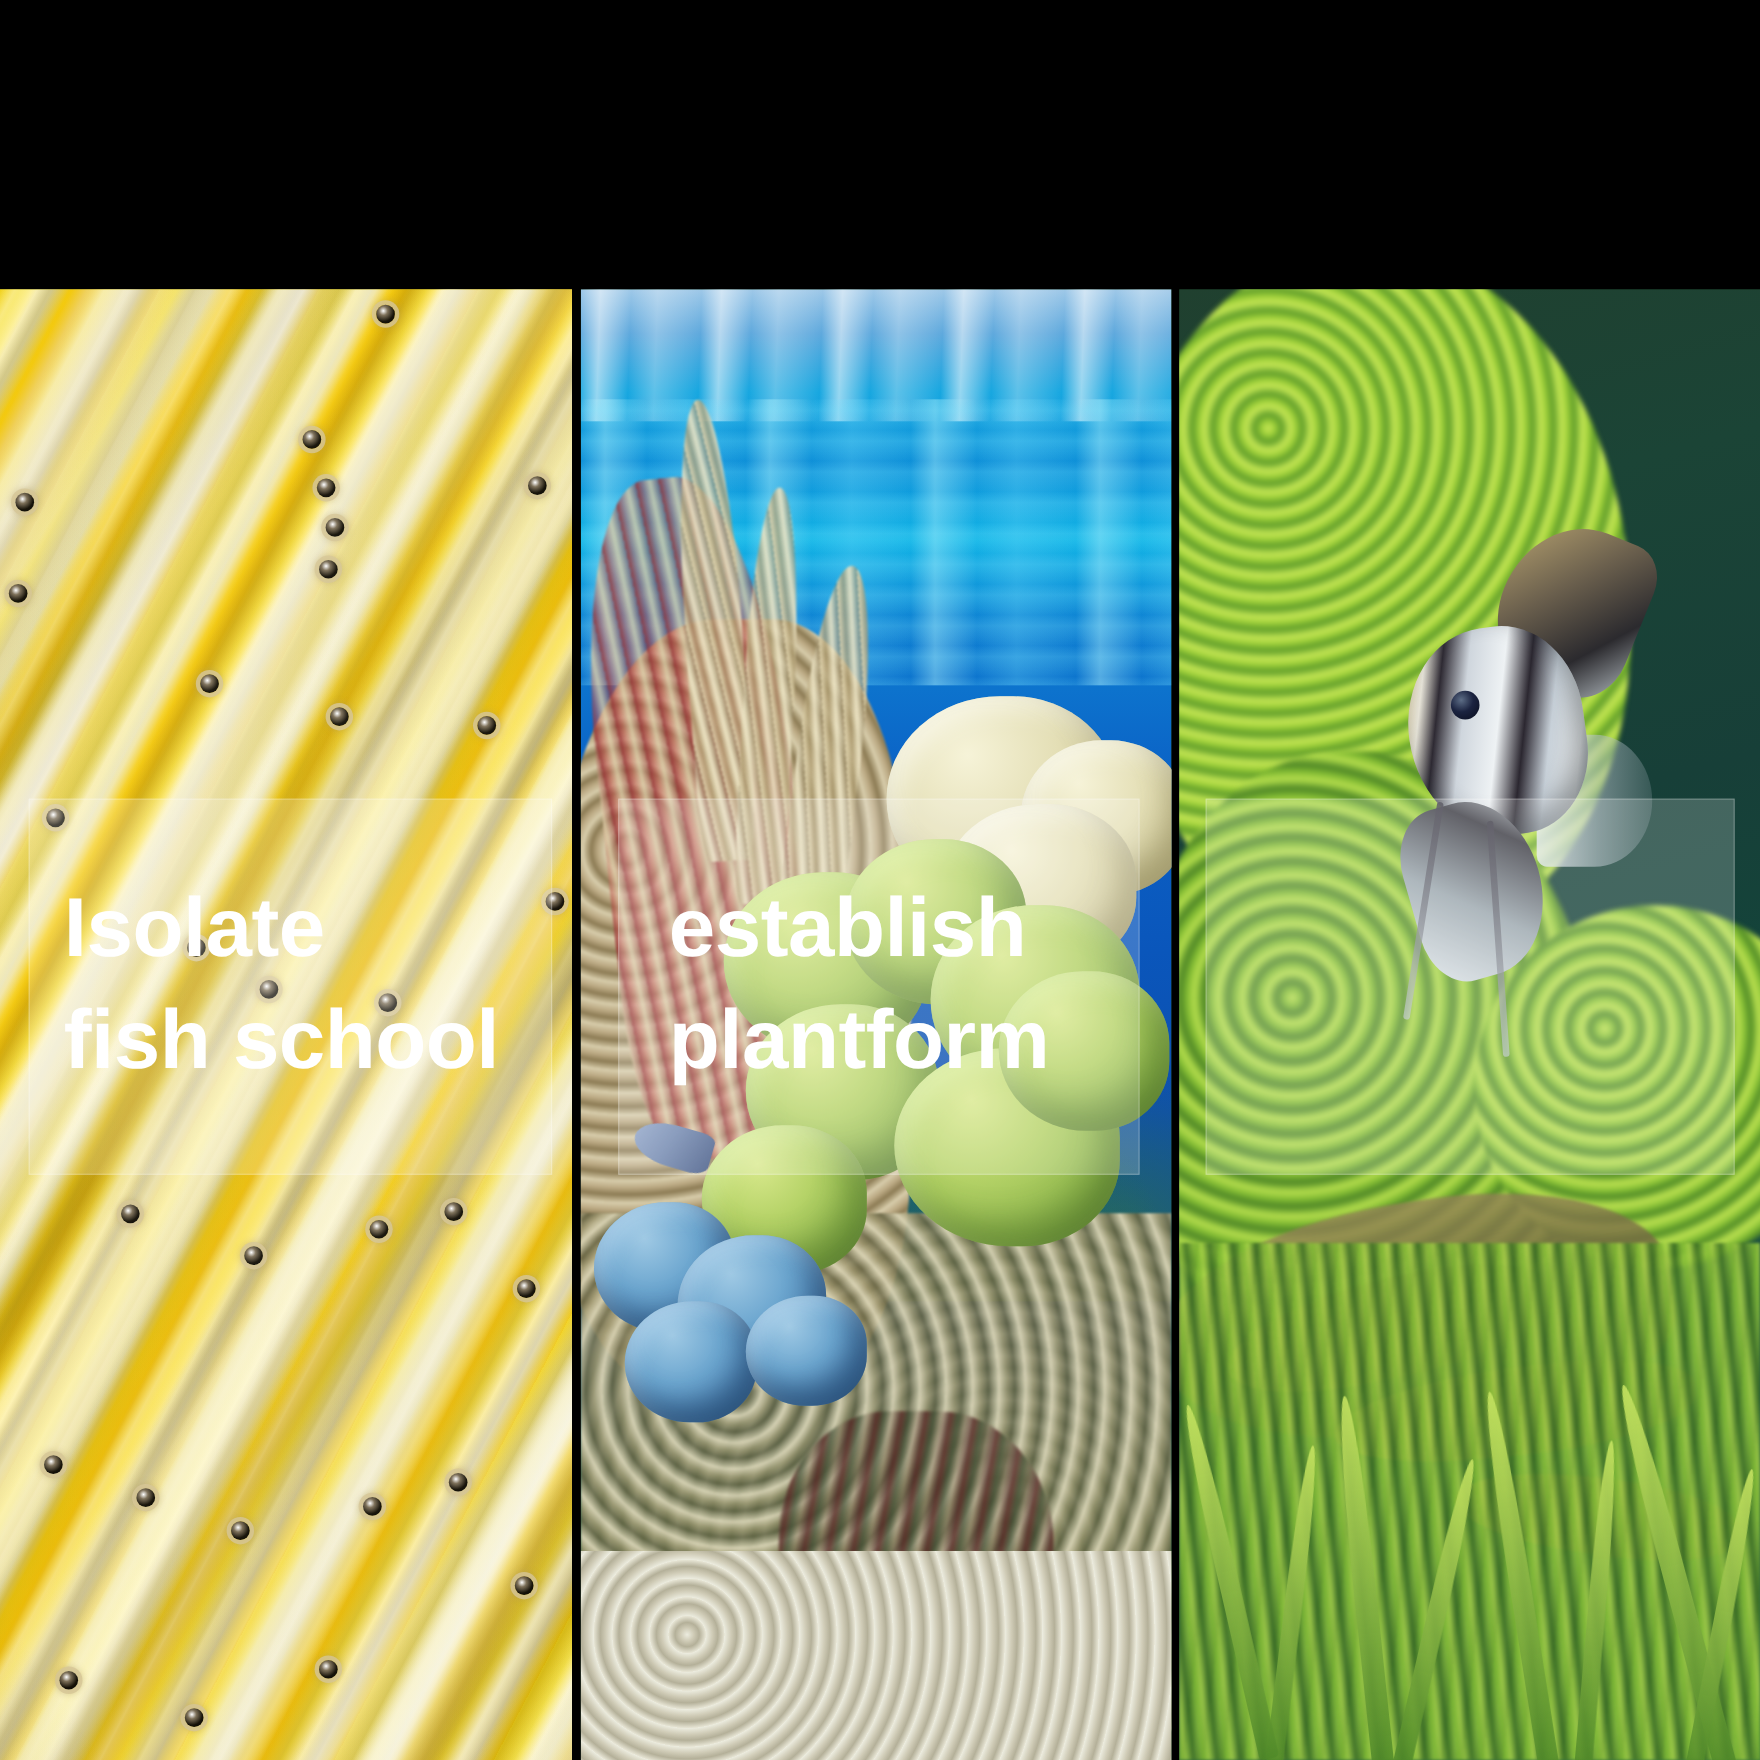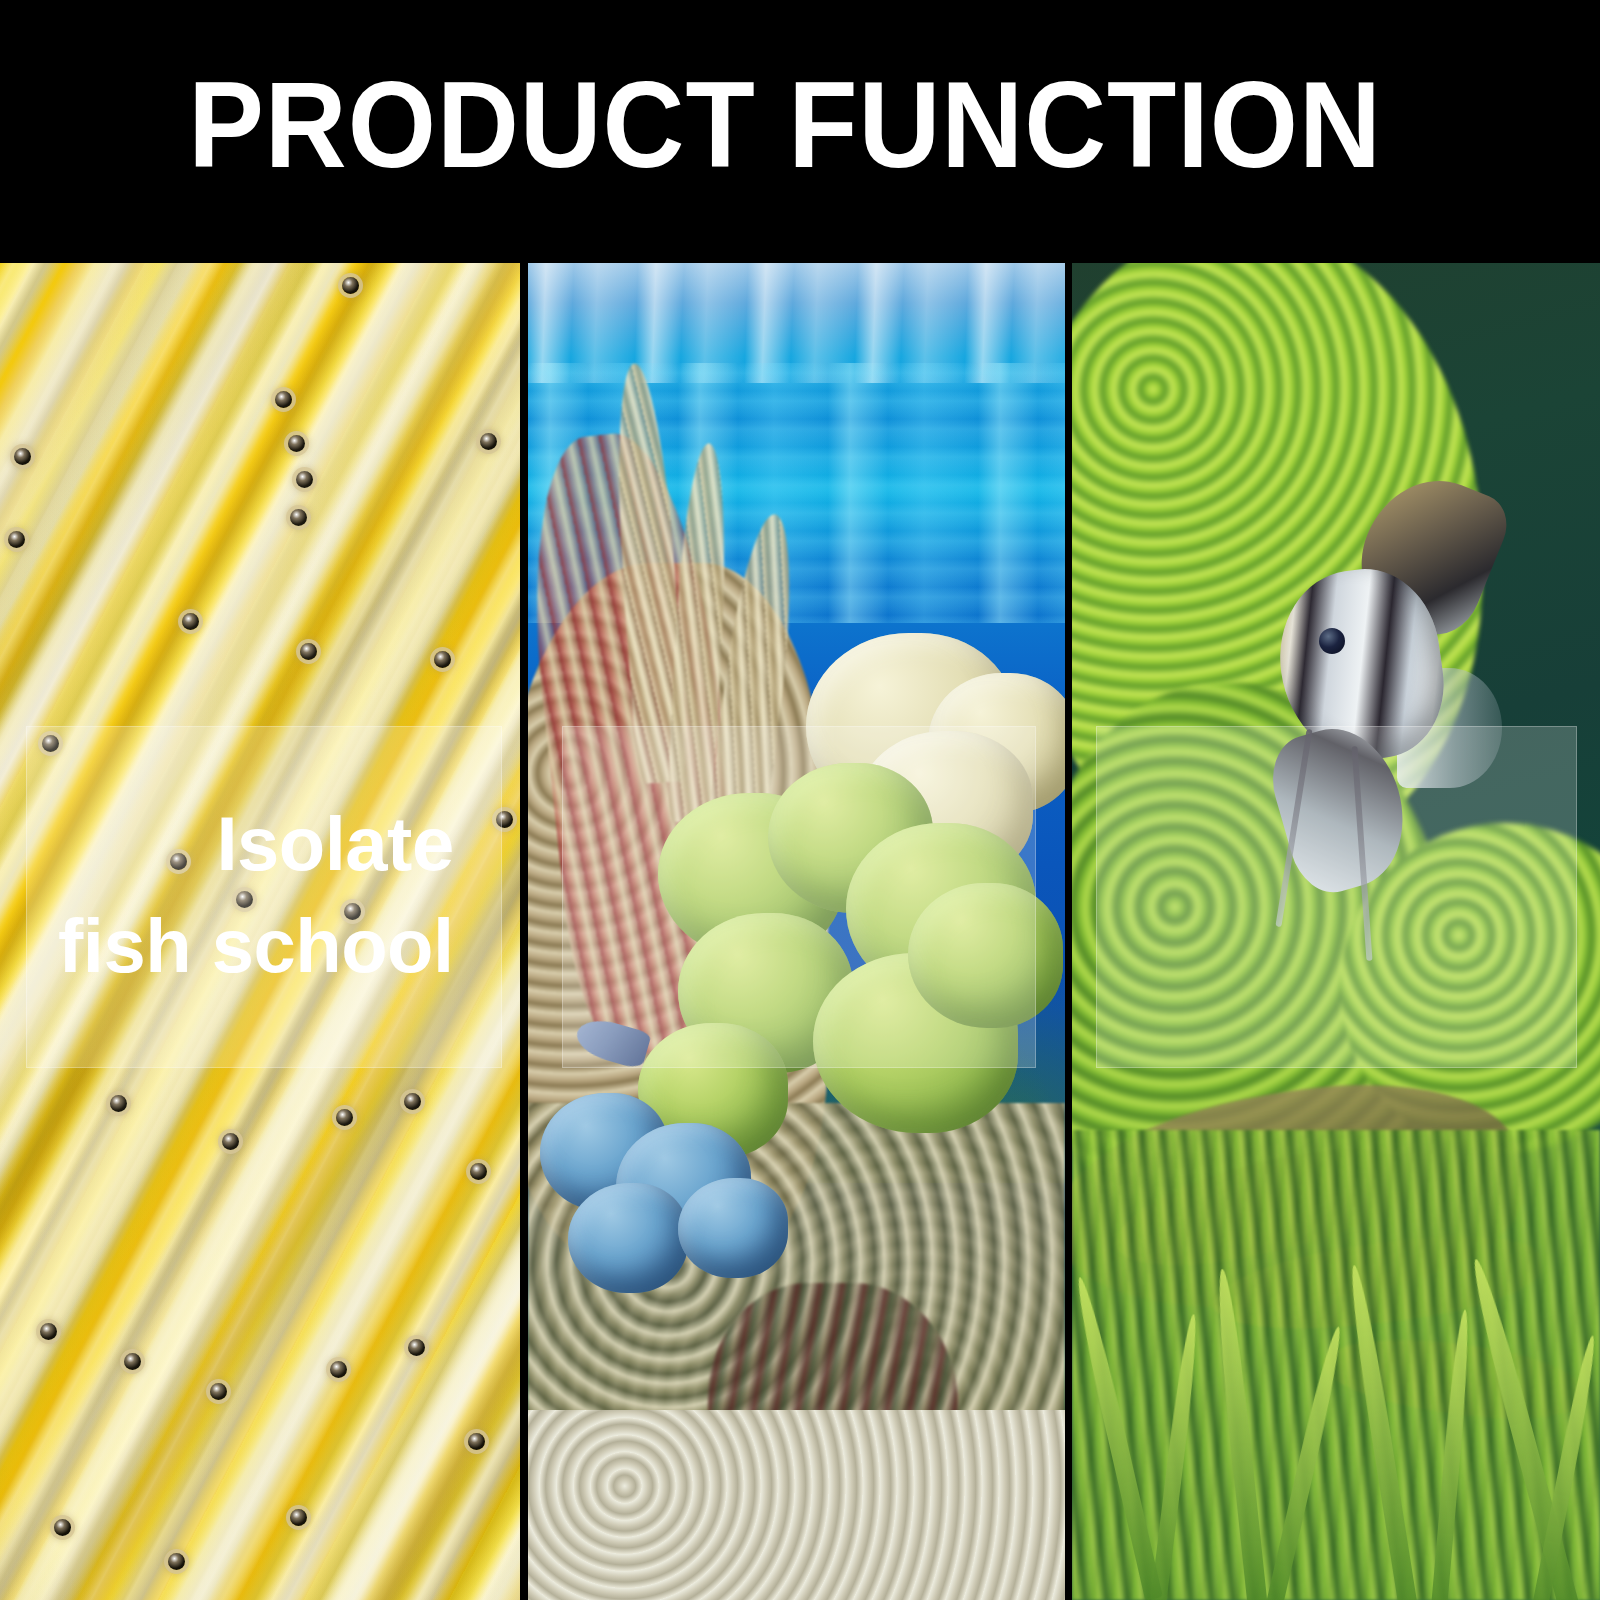--- a/index.html
+++ b/index.html
@@ -49,21 +49,20 @@
   }
 
   
   #panels {
     position: absolute;
     left: 0;
     top: 263px;
     width: 1600px;
     height: 1337px;
     background: #000000;
-    text-align: right;
   }
   .panel {
     position: absolute;
     top: 0;
     height: 1337px;
     overflow: hidden;
     background: #11331a;
   }
   #panel-1 { left: 0px;    width: 520px; }
   #panel-2 { left: 528px;  width: 537px; }
@@ -393,23 +392,20 @@
   }
   #caption-text-1 { left: 58px;  top: 530px; }
   #caption-text-2 { left: 80px;  top: 530px; }
   #caption-text-3 { left: 80px;  top: 530px; }
 </style>
 </head>
 <body>
 
 <div id="poster">
 
-  <div id="header-band">
-    <div id="page-title">PRODUCT FUNCTION</div>
-  </div>
 
   <div id="panels">
 
     <div class="panel" id="panel-1">
       <div class="panel-art">
         <div class="panel-art p1-base"></div>
         <div class="panel-art p1-shade"></div>
         <div class="panel-art p1-bodies"></div>
         <div class="fish-eye" style="left:14px;  top:185px;"></div>
         <div class="fish-eye" style="left:8px;   top:268px;"></div>
@@ -478,20 +474,22 @@
         <div class="p2-coral-blue" style="left:12px;  top:830px; width:128px; height:118px;"></div>
         <div class="p2-coral-blue" style="left:88px;  top:860px; width:135px; height:125px;"></div>
         <div class="p2-coral-blue" style="left:40px;  top:920px; width:120px; height:110px;"></div>
         <div class="p2-coral-blue" style="left:150px; top:915px; width:110px; height:100px;"></div>
 
         <div class="p2-smallfish" style="left:48px; top:760px; transform:rotate(16deg);"></div>
         <div class="p2-darkplant"></div>
         <div class="p2-sandbed"></div>
       </div>
       <div class="caption-box" id="caption-box-2"></div>
+      <div class="caption-text" id="caption-text-2"><span>establish</span>
+<span>plantform</span></div>
     </div>
 
     <div class="panel" id="panel-3">
       <div class="panel-art">
         <div class="panel-art p3-water"></div>
         <div class="p3-moss-big"></div>
         <div class="p3-moss-mid"></div>
         <div class="p3-moss-right"></div>
 
         <div class="p3-angelfish">

